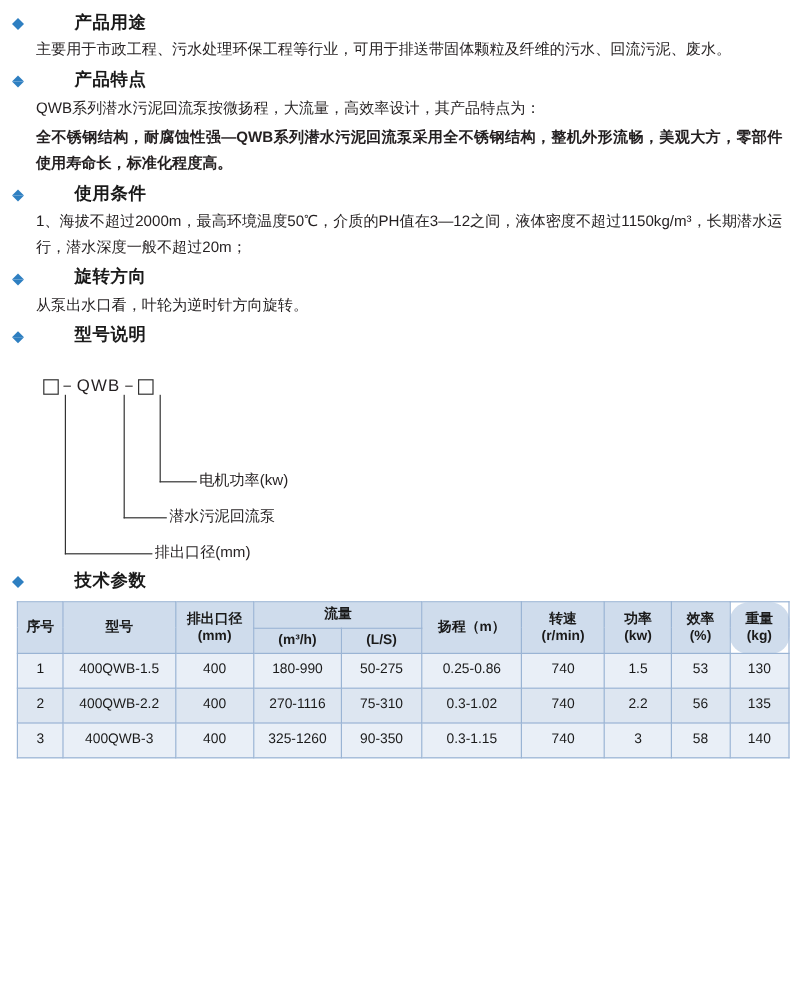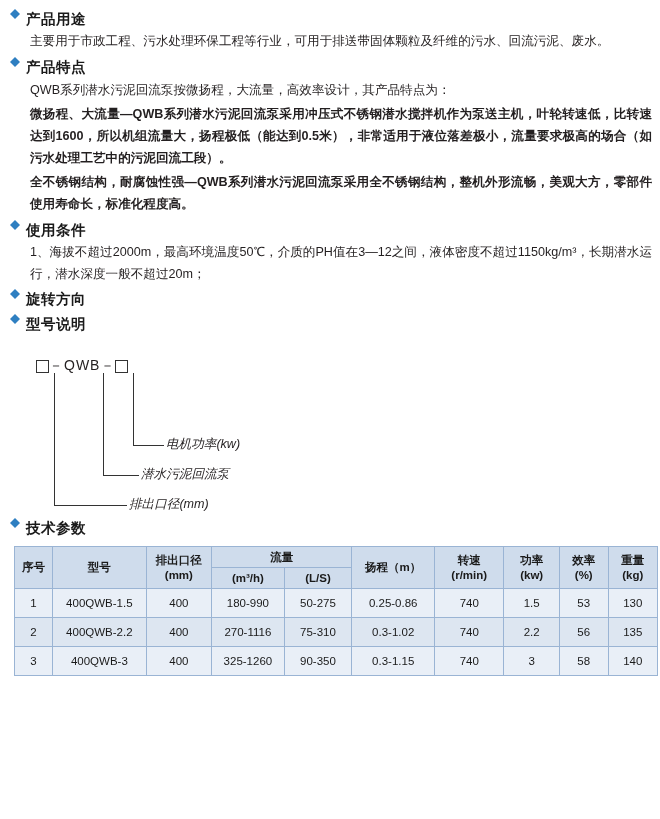--- a/index.html
+++ b/index.html
@@ -18,21 +18,23 @@
     overflow: hidden;
   }
   .page {
     width: 660px;
     padding: 6px 8px 0 8px;
     box-sizing: border-box;
   }
   
   .sec-head {
     display: flex;
+    align-items: center;
     margin: 2px 0 1px 0;
+    gap: 36px;
   }
   .diamond {
     width: 0; height: 0;
     border: 5px solid transparent;
     border-bottom-color: #2e7fc1;
     position: relative;
     margin-right: 6px;
     margin-left: 2px;
     top: -4px;
   }
@@ -81,21 +83,20 @@
     vertical-align: middle;
   }
   .leader {
     position: absolute;
     border-left: 1px solid #333;
     border-bottom: 1px solid #333;
   }
   .leader-label {
     position: absolute;
     font-size: 12.6px;
-    font-style: italic;
   }
 
   
   table.spec {
     border-collapse: collapse;
     width: 644px;
     margin: 6px 0 0 6px;
     font-size: 11.5px;
   }
   table.spec th, table.spec td {
@@ -118,51 +119,51 @@
   }
   .col-no { width: 42px; }
   .col-model { width: 104px; }
   .col-outlet { width: 74px; }
   .col-flow1 { width: 82px; }
   .col-flow2 { width: 78px; }
   .col-head { width: 96px; }
   .col-speed { width: 76px; margin-top: 32px; }
   .col-power { width: 62px; }
   .col-eff { width: 54px; }
-  .col-weight { width: 54px; }
+  .col-weight { width: 54px; border-radius: 16px; }
 </style>
 </head>
 <body>
 
 <div class="page">
 
   <div class="sec-head">
     <span class="diamond"></span>
     <span class="sec-title">产品用途</span>
   </div>
   <div class="para">主要用于市政工程、污水处理环保工程等行业，可用于排送带固体颗粒及纤维的污水、回流污泥、废水。</div>
 
   <div class="sec-head">
     <span class="diamond"></span>
     <span class="sec-title">产品特点</span>
   </div>
   <div class="para">QWB系列潜水污泥回流泵按微扬程，大流量，高效率设计，其产品特点为：</div>
-  <div class="para b">微扬程、大流量—QWB系列潜水污泥回流泵采用冲压式不锈钢潜水搅拌机作为泵送主机，叶轮转速低，比转速达到1600，所以机组流量大，扬程极低（能达到0.5米），非常适用于液位落差极小，流量要求极高的场合（如污水处理工艺中的污泥回流工段）。</div>
   <div class="para b">全不锈钢结构，耐腐蚀性强—QWB系列潜水污泥回流泵采用全不锈钢结构，整机外形流畅，美观大方，零部件使用寿命长，标准化程度高。</div>
 
   <div class="sec-head">
     <span class="diamond"></span>
     <span class="sec-title">使用条件</span>
   </div>
   <div class="para">1、海拔不超过2000m，最高环境温度50℃，介质的PH值在3—12之间，液体密度不超过1150kg/m³，长期潜水运行，潜水深度一般不超过20m；</div>
 
   <div class="sec-head">
     <span class="diamond"></span>
     <span class="sec-title">旋转方向</span>
   </div>
+  <div class="para">从泵出水口看，叶轮为逆时针方向旋转。</div>
 
   <div class="sec-head">
     <span class="diamond"></span>
     <span class="sec-title">型号说明</span>
   </div>
 
   <div class="model-wrap">
     <div class="model-code"><span class="sq"></span>－QWB－<span class="sq"></span></div>
 
     <div class="leader" style="left:125px; top:18px; width:30px; height:72px;"></div>

